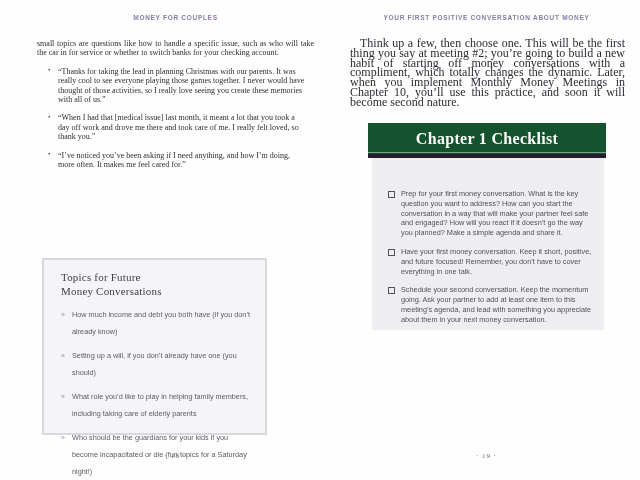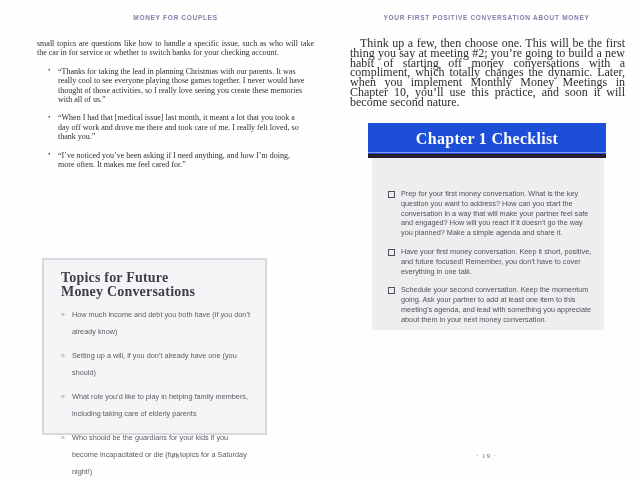--- a/index.html
+++ b/index.html
@@ -24,39 +24,39 @@
 
   .quote-list { margin-top:9px; }
   .quote-item { position:relative; margin:0 7px 9px 21px; font-size:8px; line-height:9.4px; text-align:left; }
   .q-marker { position:absolute; left:-10px; top:-0.5px; font-size:7px; color:#2f2b33; }
 
   .topics-box {
     position:absolute; top:258px; left:5px; width:225px; height:177px;
     background:#f5f5f7; border:2px solid #d8d8de; box-sizing:border-box;
   }
   .box-title {
-    margin:11px 10px 8px 17px; font-size:14px; line-height:13.5px;
-    font-weight:bold; color:#403c48; letter-spacing:0.2px;
+    margin:11px 10px 8px 17px; font-size:11px; line-height:13.5px;
+    font-weight:normal; color:#403c48; letter-spacing:0.2px;
   }
   .topics-list { margin:0 14px 0 17px; }
   .topics-item {
     position:relative; padding-left:11px; margin-bottom:7px;
     font-family:"Liberation Sans","DejaVu Sans",sans-serif;
     font-size:7.3px; line-height:17px; color:#5c5c62;
   }
   .box-arrow { position:absolute; left:0; top:0; color:#98989f; font-size:7px; }
 
   .rp-paragraph {
     position:absolute; top:39px; left:2px; right:0; margin:0;
     font-size:12px; line-height:9.8px; text-align:justify; text-indent:10px; color:#2f2b33;
   }
 
   .banner {
     position:absolute; top:123px; left:20px; width:238px; height:31px;
-    background:#1d4ed8; border-bottom:4px solid #241d2e;
+    background:#14532d; border-bottom:4px solid #241d2e;
     display:flex; align-items:center; justify-content:center;
   }
   .banner-inner-rule { position:absolute; left:0; right:0; bottom:1px; height:1px; background:rgba(255,255,255,0.45); }
   .banner-title {
     color:#fdfdfd; font-size:16px; font-weight:bold; letter-spacing:0.3px;
     font-family:"Liberation Serif","DejaVu Serif",serif;
   }
 
   .check-panel {
     position:absolute; top:158px; left:24px; width:232px; height:172px;

